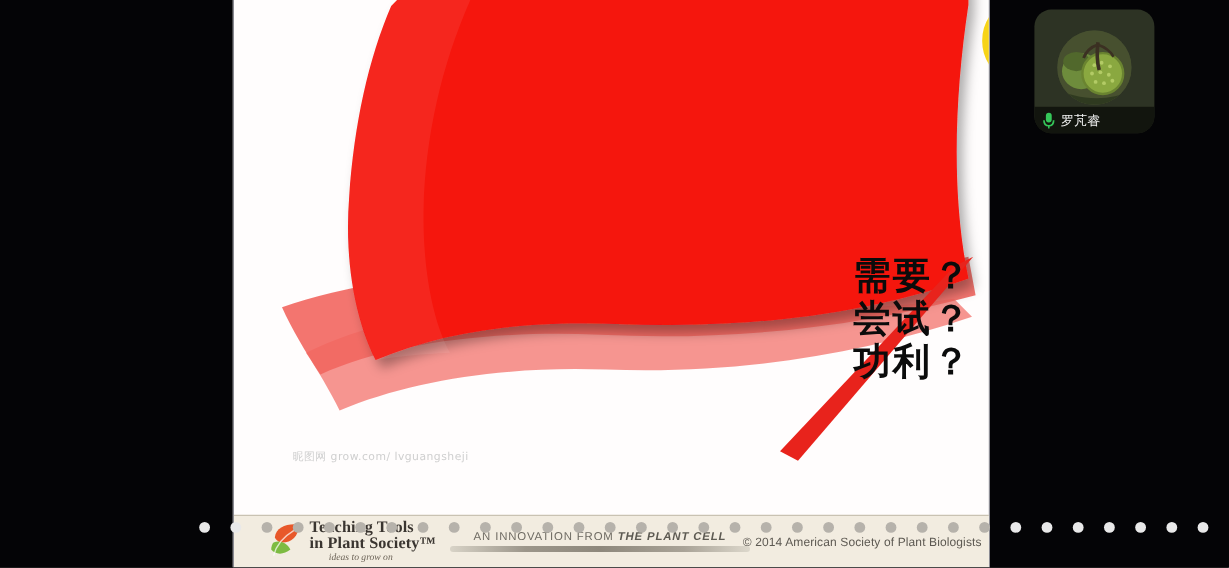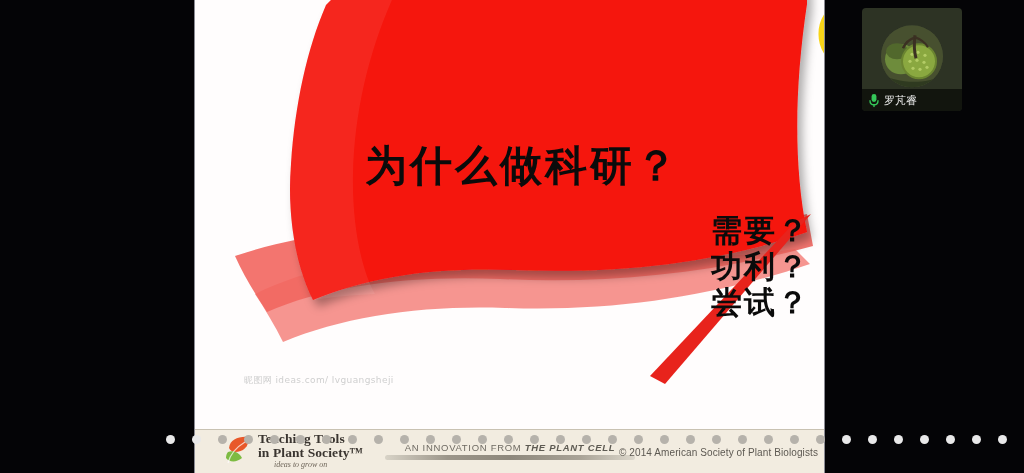--- a/index.html
+++ b/index.html
@@ -135,21 +135,21 @@
   #tt-text {
     font-family: "Liberation Serif", serif;
     color: #3a3530;
     line-height: 1.02;
   }
   #tt-l1, #tt-l2 { font-size: 13.5px; font-weight: 700; letter-spacing: .1px; }
   #tt-l3 { font-family: "Liberation Serif", serif; font-style: italic; font-size: 8px; color: #6d6458; padding-left: 16px; padding-top: 1px; }
 
   #innovation {
     position: absolute;
-    left: 190px;
+    left: 180px;
     top: 12px;
     width: 250px;
     text-align: center;
   }
   #innov-text {
     font-size: 9.5px;
     color: #6e6a62;
     letter-spacing: .7px;
     white-space: nowrap;
   }
@@ -172,21 +172,21 @@
   }
 
   
   #video-tile {
     position: absolute;
     left: 862px;
     top: 8px;
     width: 100px;
     height: 103px;
     background: #2d3324;
-    border-radius: 4px;
+    border-radius: 14px;
     overflow: hidden;
   }
   #avatar-circle {
     position: absolute;
     left: 50%;
     top: 50%;
     transform: translate(-50%, -56%);
     width: 62px; height: 62px;
     border-radius: 50%;
     overflow: hidden;
@@ -256,29 +256,28 @@
       </div>
 
       <div id="emblem">
         <svg viewBox="0 0 100 100" width="84" height="84">
           <circle cx="50" cy="50" r="40" fill="none" stroke="#f7d417" stroke-width="7"></circle>
           <polygon fill="#f7d417" points="50,16 59.6,41.4 86.8,42.6 65.4,59.4 72.7,85.6 50,70.6 27.3,85.6 34.6,59.4 13.2,42.6 40.4,41.4"></polygon>
         </svg>
       </div>
     </div>
 
-    <div id="slide-title">为什么做科研？</div>
 
     <div id="bullet-stack">
       <div>需要？</div>
+      <div>尝试？</div>
       <div>功利？</div>
-      <div>尝试？</div>
-    </div>
-
-    <div id="watermark">昵图网 ideas.com/ lvguangsheji</div>
+    </div>
+
+    <div id="watermark">昵图网 grow.com/ lvguangsheji</div>
 
     <div id="footer">
 
       <div id="tt-logo">
         <svg id="tt-leaf" viewBox="0 0 28 30">
           <path d="M4,13 C5,4 14,1 24,2 C24,12 18,17 10,17 C7,17 5,15 4,13 Z" fill="#e8582a"></path>
           <path d="M3,17 C8,15 14,17 17,23 C11,28 4,27 1,23 C1,20 2,18 3,17 Z" fill="#7dbb42"></path>
           <path d="M3,28 C5,20 10,13 20,7" fill="none" stroke="#ffffff" stroke-width="1.2" opacity="0.7"></path>
         </svg>
         <div id="tt-text">

